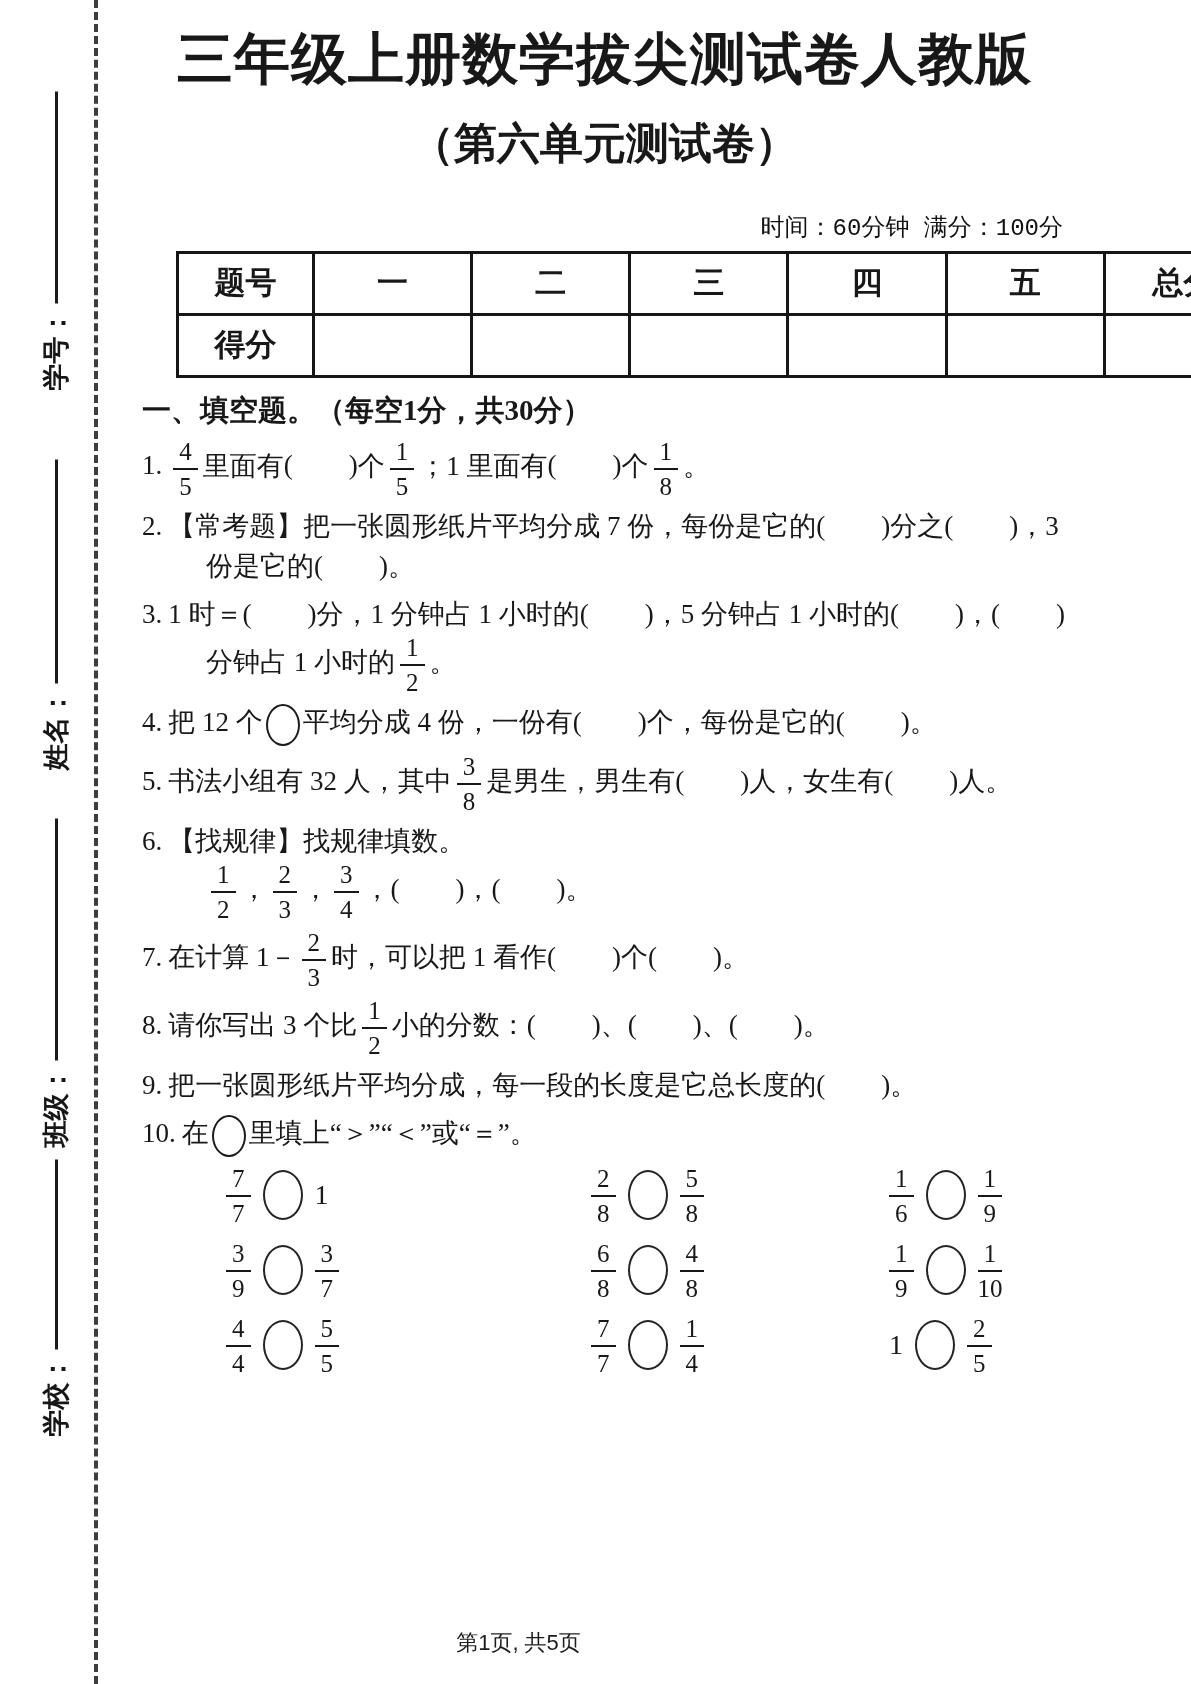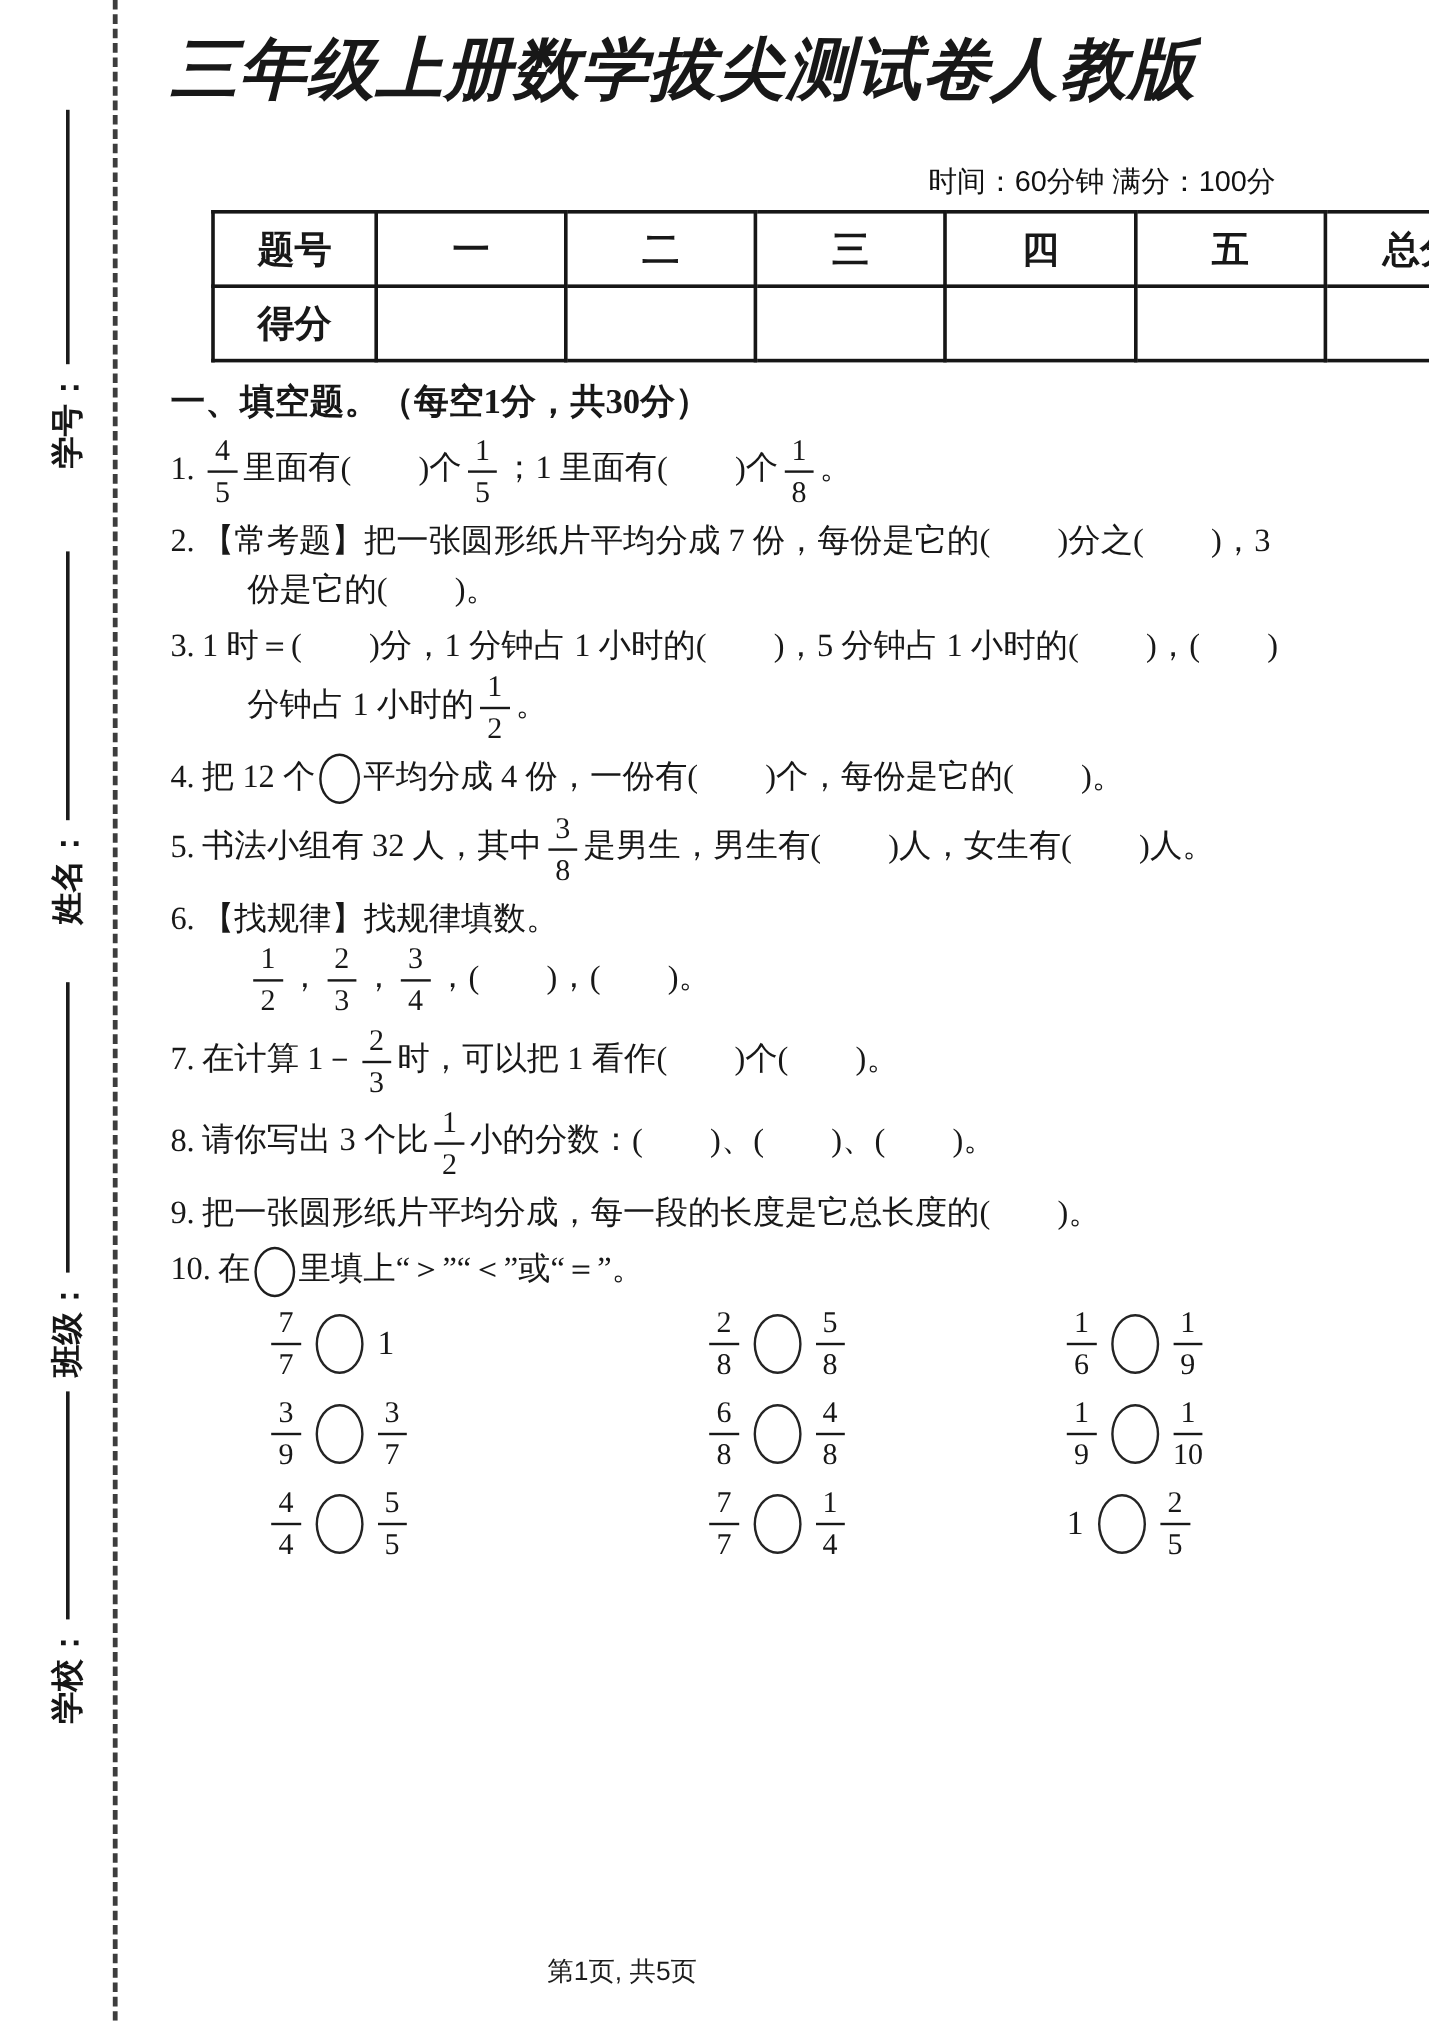--- a/index.html
+++ b/index.html
@@ -20,30 +20,30 @@
     transform:translate(-50%,-50%) rotate(-90deg);
     display:flex; align-items:center; gap:6px;
     font-size:27px; font-weight:bold; color:#161616;
   }
   .mf-line { display:inline-block; height:0; border-bottom:3px solid #1b1b1b; }
 
   
   .content { position:absolute; left:142px; top:26px; width:925px; }
 
   .page-title {
-    margin:0; font-size:56px; font-weight:bold;
-    letter-spacing:1px; line-height:1.2;font-style:italic;
+    margin:0; text-align:center; font-size:56px; font-weight:bold;
+    letter-spacing:1px; line-height:1.2;
   }
   .page-subtitle {
     margin:26px 0 0 0; text-align:center; font-size:43px; font-weight:bold;
     line-height:1.15;
   }
   .exam-meta {
     margin:42px 4px 8px 0; text-align:right; font-size:24px;
-    font-family:Liberation Sans, sans-serif; color:#111;
+    font-family:Liberation Mono, monospace; color:#111;
   }
 
   table.score-table {
     border-collapse:collapse; table-layout:fixed;
     width:1088px; margin-left:34px;
   }
   table.score-table td {
     border:3px solid #161616; height:59px; text-align:center;
     font-size:31px; font-weight:bold; padding:0;
   }
@@ -109,20 +109,21 @@
   <span>班级：</span>
   <span class="mf-line" style="width:242px;"></span>
 </div>
 <div class="margin-field" style="top:1298px;">
   <span>学校：</span>
   <span class="mf-line" style="width:190px;"></span>
 </div>
 
 <div class="content">
   <h1 class="page-title">三年级上册数学拔尖测试卷人教版</h1>
+  <h2 class="page-subtitle">（第六单元测试卷）</h2>
   <div class="exam-meta">时间：60分钟  满分：100分</div>
 
   <table class="score-table">
     <tbody>
         <tr>
           <td class="first">题号</td>
           <td>一</td>
           <td>二</td>
           <td>三</td>
           <td>四</td>

